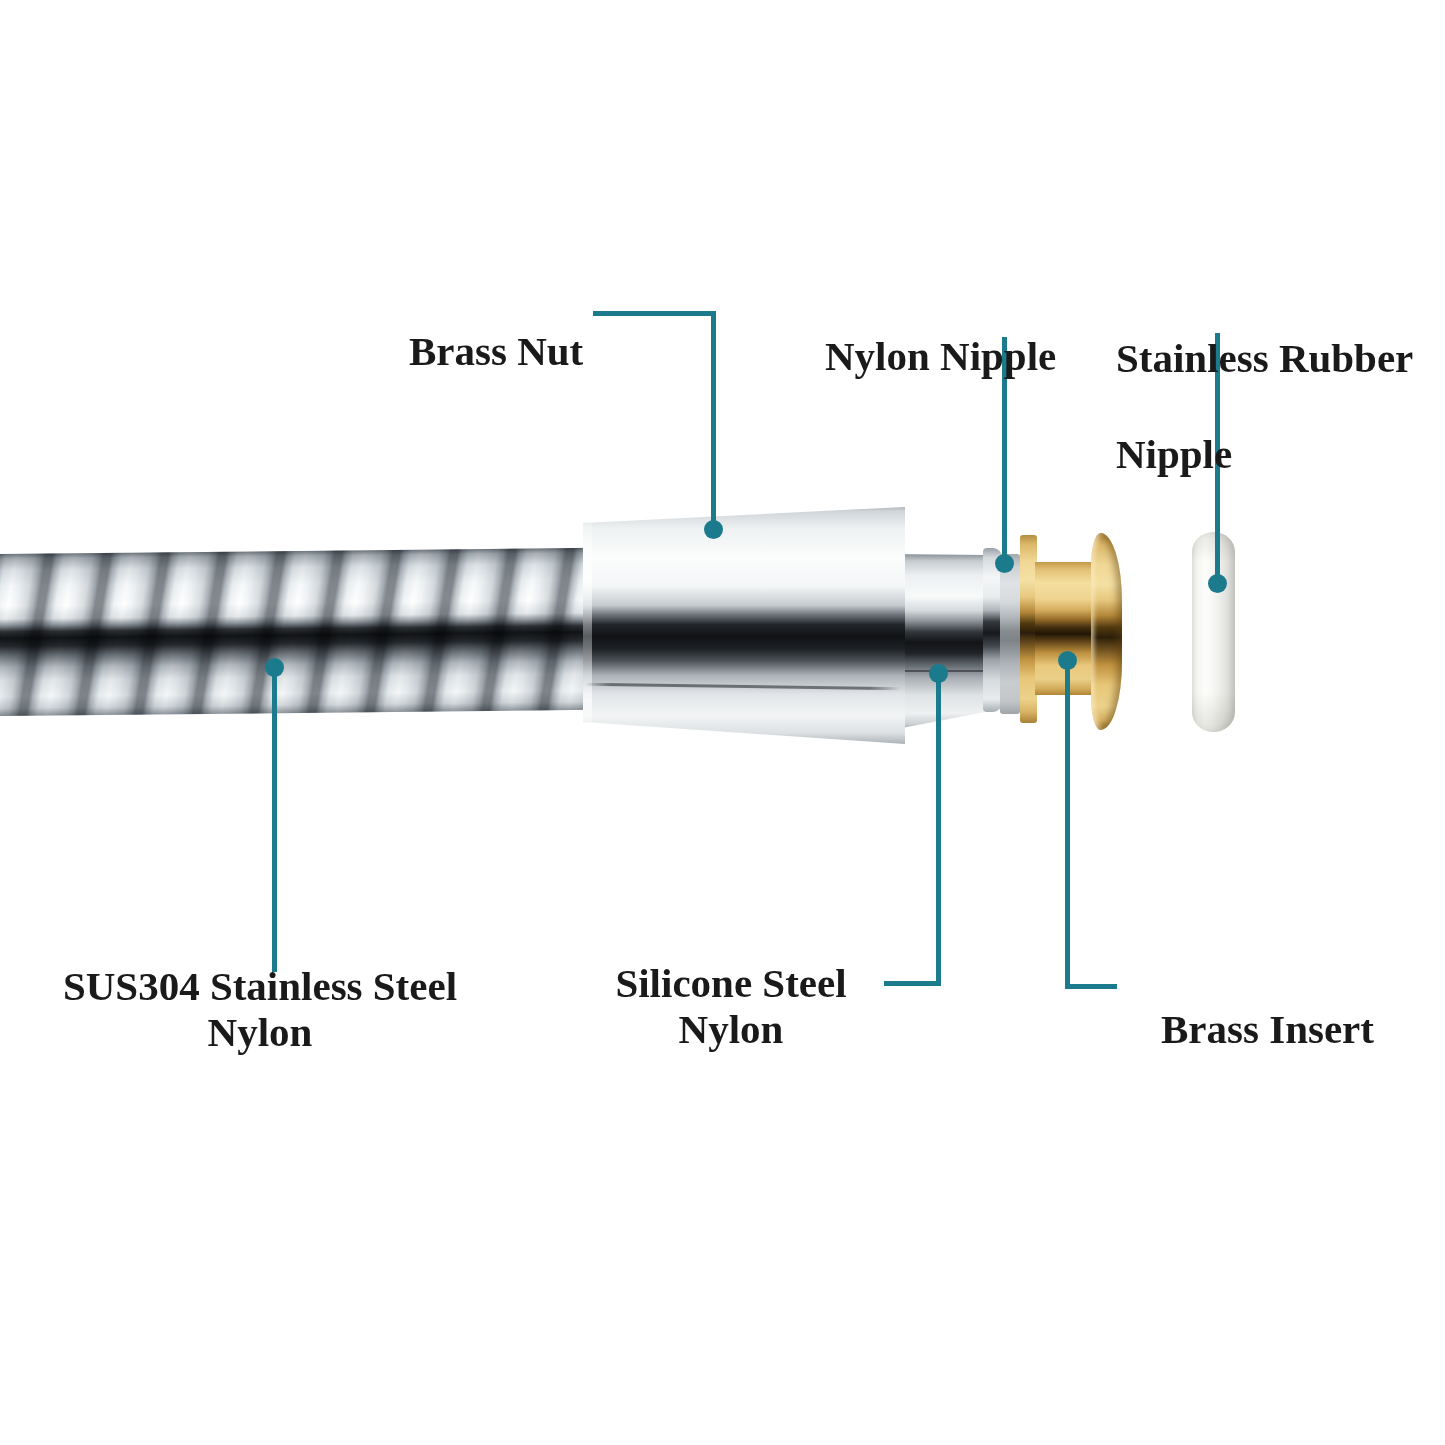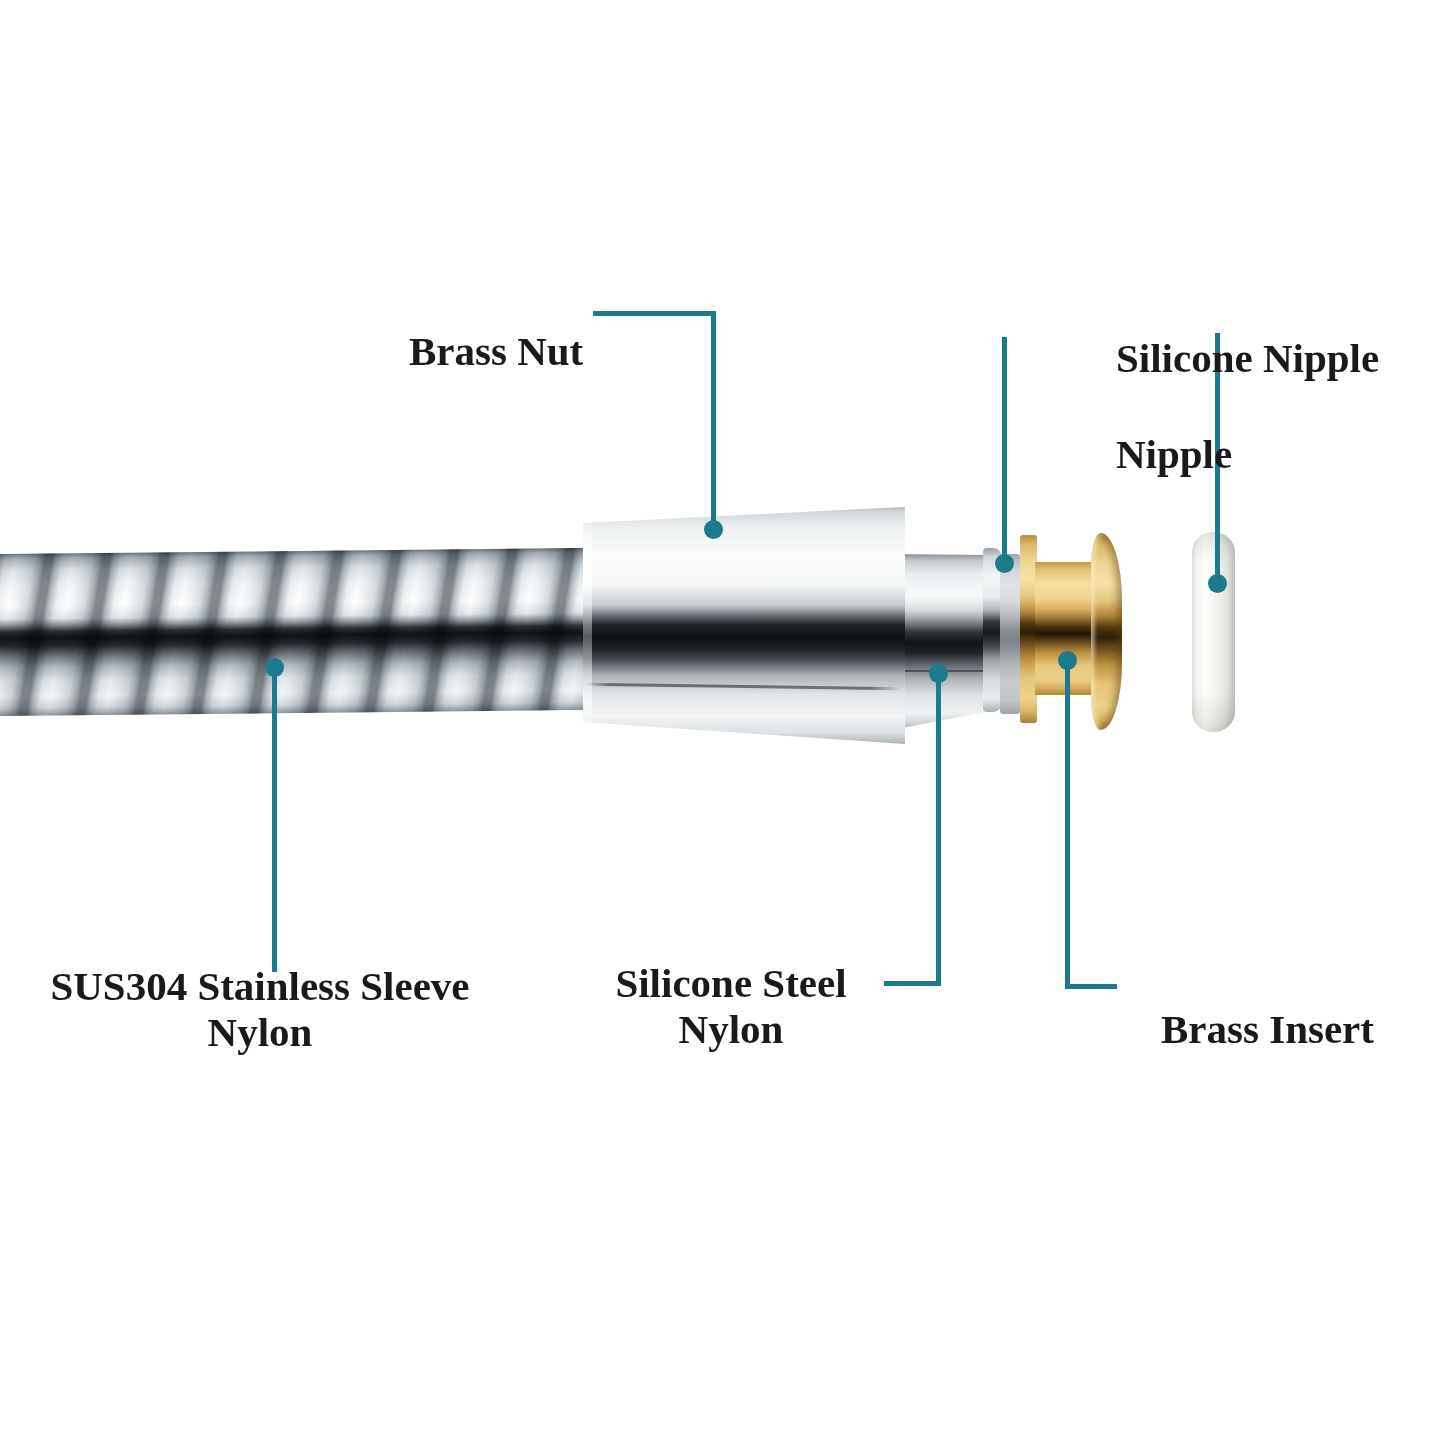--- a/index.html
+++ b/index.html
@@ -163,28 +163,31 @@
   <div class="dot" style="left:929px;top:664px;"></div>
 
   <div class="lead" style="left:1065px;top:658px;width:5px;height:331px;"></div>
   <div class="lead" style="left:1065px;top:984px;width:52px;height:5px;"></div>
   <div class="dot" style="left:1058px;top:651px;"></div>
 
   <div class="lbl" style="left:368px;top:279px;">
     <span>Brass Nut</span>
   </div>
 
+  <div class="lbl" style="left:784px;top:284px;">
+    <span>Nylon Nipple</span>
+  </div>
 
   <div class="lbl" style="left:1075px;top:286px;">
-    <span>Silicone Nipple</span><br>
+    <span>Stainless Rubber</span><br>
     <span>Nipple</span>
   </div>
 
   <div class="lbl center" style="left:40px;top:963px;width:440px;line-height:46px;">
-    <span>SUS304 Stainless Sleeve</span><br>
+    <span>SUS304 Stainless Steel</span><br>
     <span>Nylon</span>
   </div>
 
   <div class="lbl center" style="left:571px;top:960px;width:320px;line-height:46px;">
     <span>Silicone Steel</span><br>
     <span>Nylon</span>
   </div>
 
   <div class="lbl" style="left:1120px;top:960px;line-height:46px;">
     <span>Brass Insert</span>

